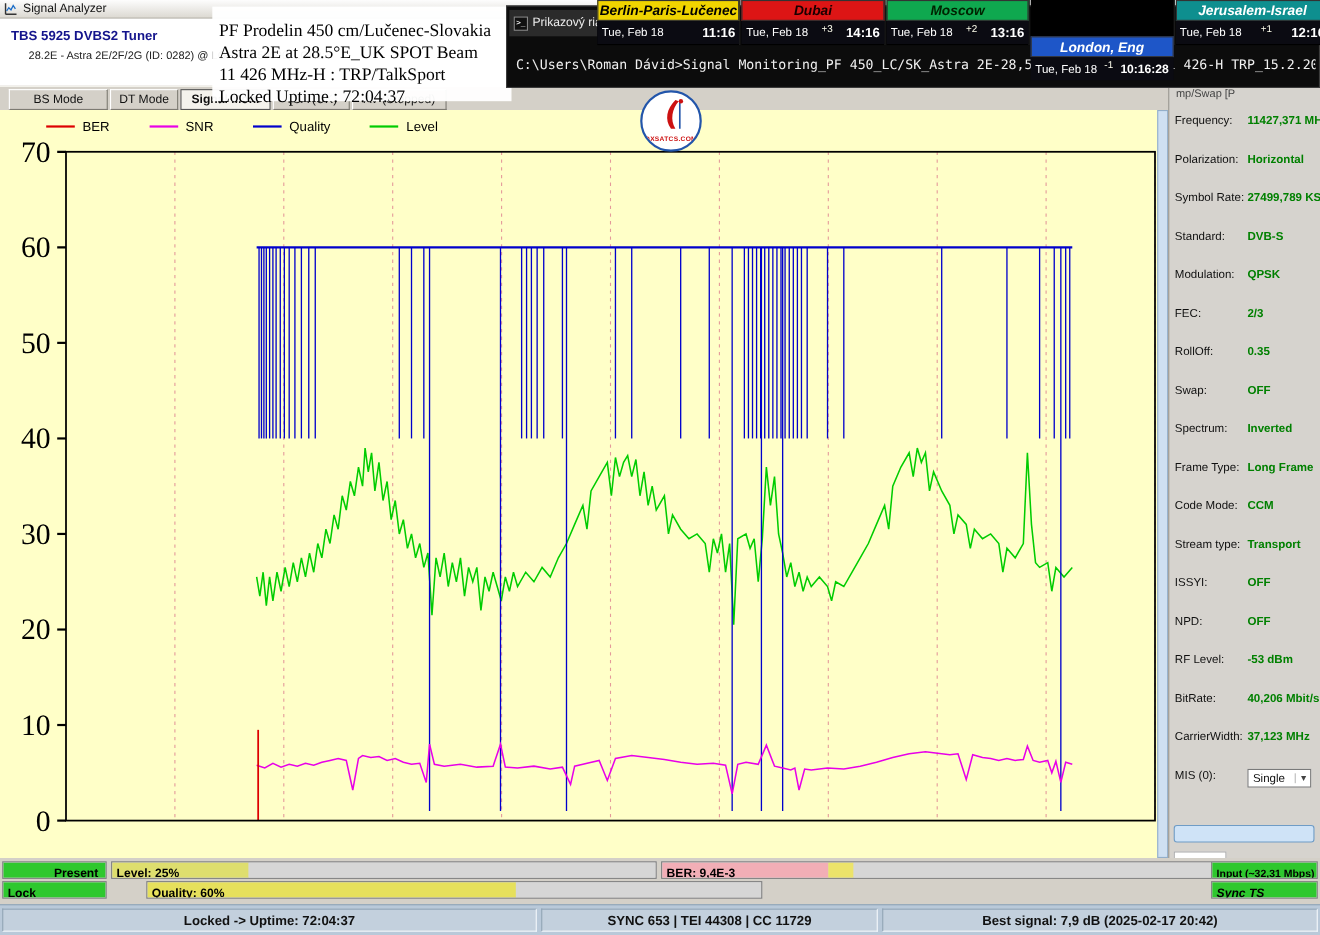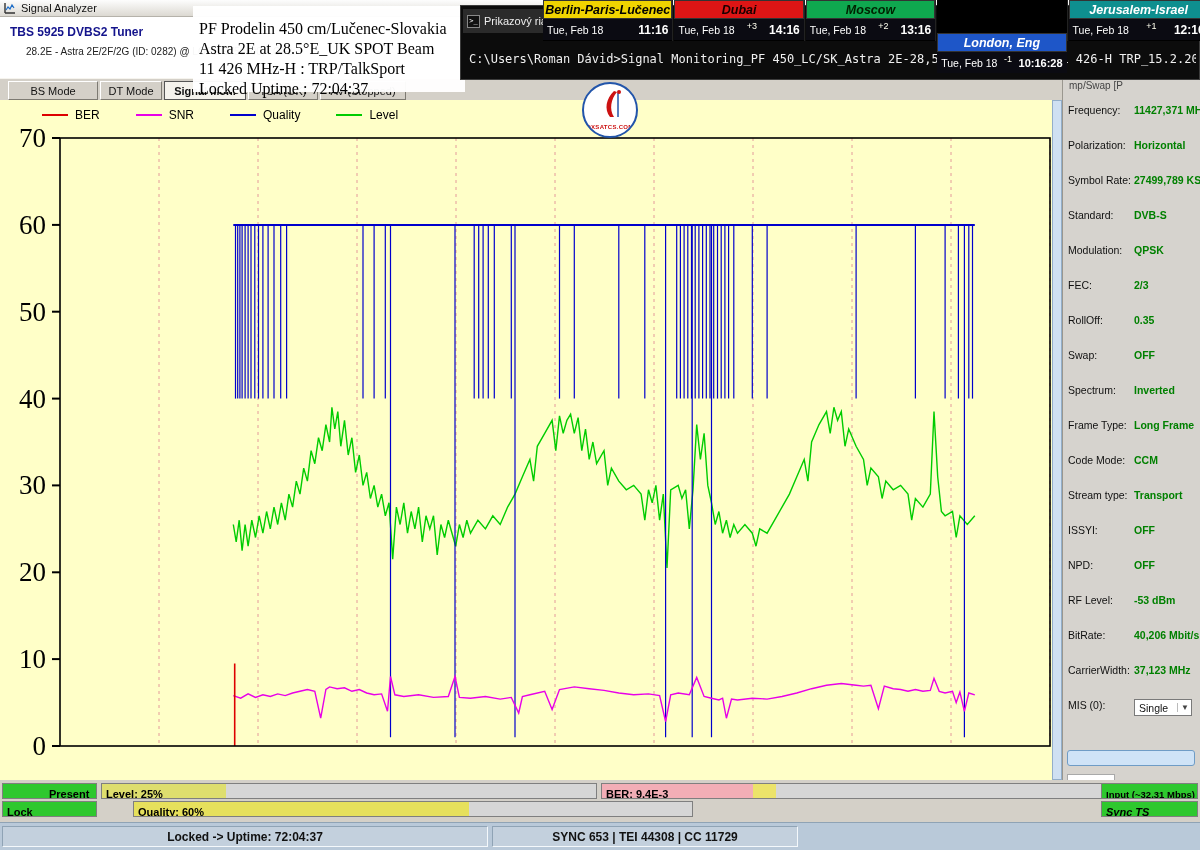--- a/index.html
+++ b/index.html
@@ -381,15 +381,16 @@
       <div class="sbar" style="left: 601px; top: 3px; width: 562px;"><div class="sseg" style="left: 0%; width: 27%; background: rgb(242, 174, 182);"></div><div class="sseg" style="left: 27%; width: 4%; background: rgb(236, 227, 106);"></div><div class="sseg" style="left: 31%; width: 69%; background: rgb(214, 214, 214);"></div><span class="stext" style="">BER: 9,4E-3</span></div>
       <div class="sbar" style="left: 1101px; top: 3px; width: 97px;"><div class="sseg" style="left: 0%; width: 100%; background: rgb(46, 200, 46);"></div><span class="stext" style="font-size: 9.5px;">Input (~32,31 Mbps)</span></div>
       <div class="sbar" style="left: 2px; top: 21px; width: 95px;"><div class="sseg" style="left: 0%; width: 100%; background: rgb(46, 200, 46);"></div><span class="stext" style="">Lock</span></div>
       <div class="sbar" style="left: 101px; top: 21px; width: 560px; margin-left: 32px;"><div class="sseg" style="left: 0%; width: 60%; background: rgb(230, 224, 92);"></div><div class="sseg" style="left: 60%; width: 40%; background: rgb(214, 214, 214);"></div><span class="stext" style="">Quality: 60%</span></div>
       <div class="sbar" style="left: 1101px; top: 21px; width: 97px; font-style: italic;"><div class="sseg" style="left: 0%; width: 100%; background: rgb(46, 200, 46);"></div><span class="stext" style="">Sync TS</span></div>
     </div>
 
   <div class="bottom-bar" id="bottomBar">
       <div class="bcell" style="left: 2px; width: 486px;">Locked -&gt; Uptime: 72:04:37</div>
       <div class="bcell" style="left: 492px; width: 306px;">SYNC 653 | TEI 44308 | CC 11729</div>
+      <div class="bcell" style="left: 802px; width: 396px;">Best signal: 7,9 dB (2025-02-17 20:42)</div>
     </div>
 
 </div>
 
 </body></html>

